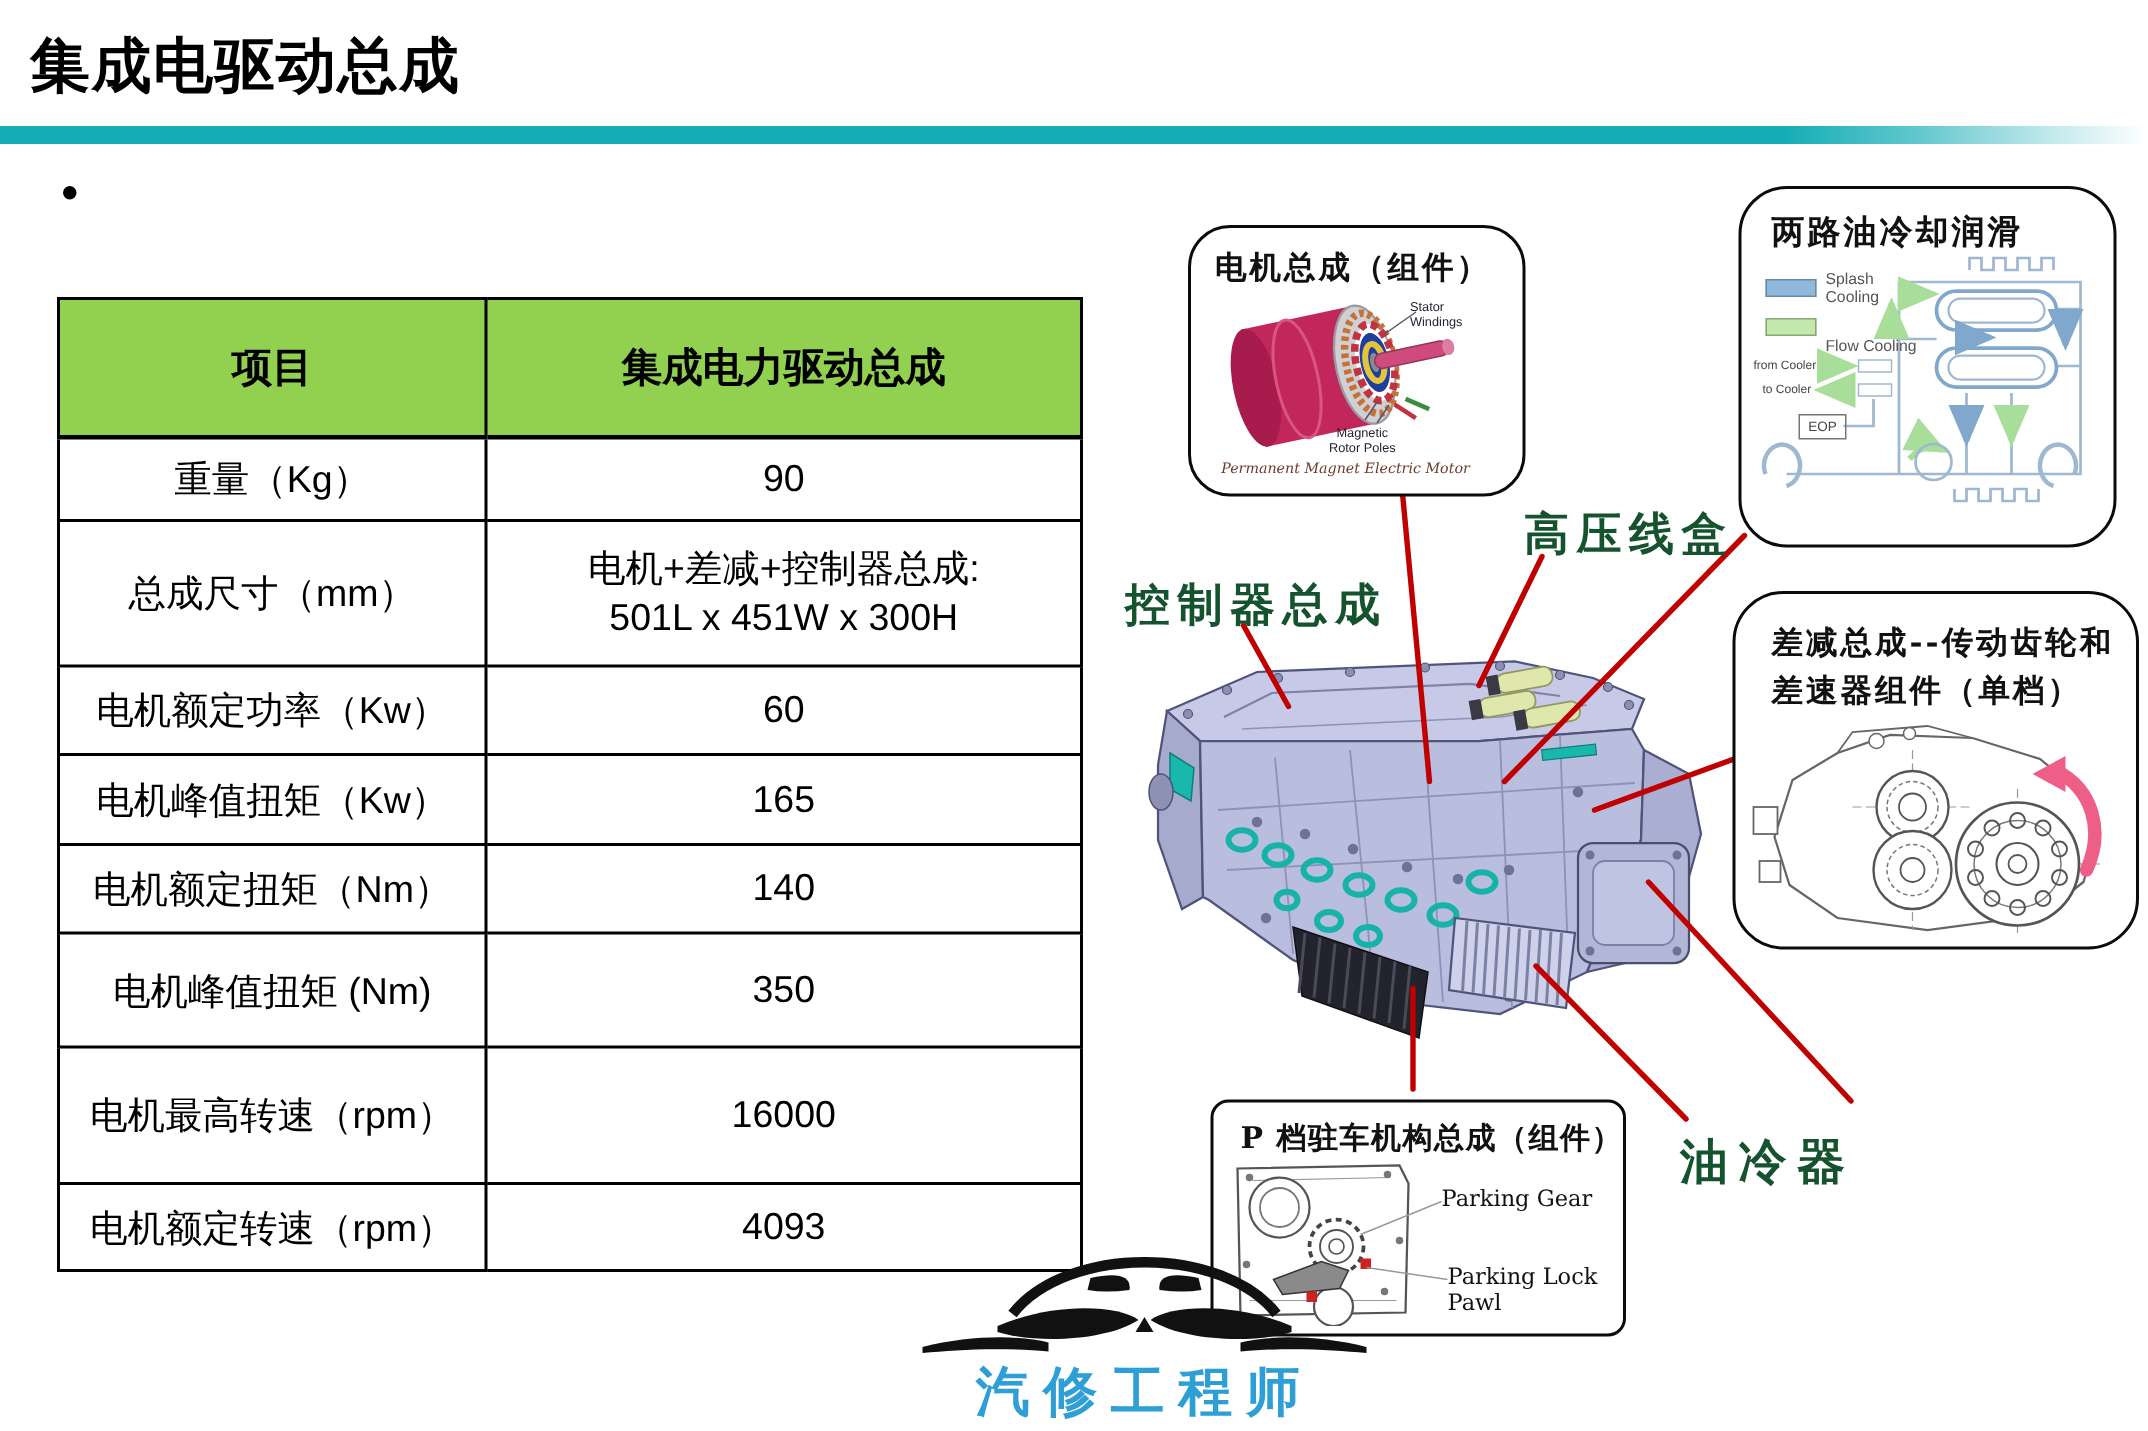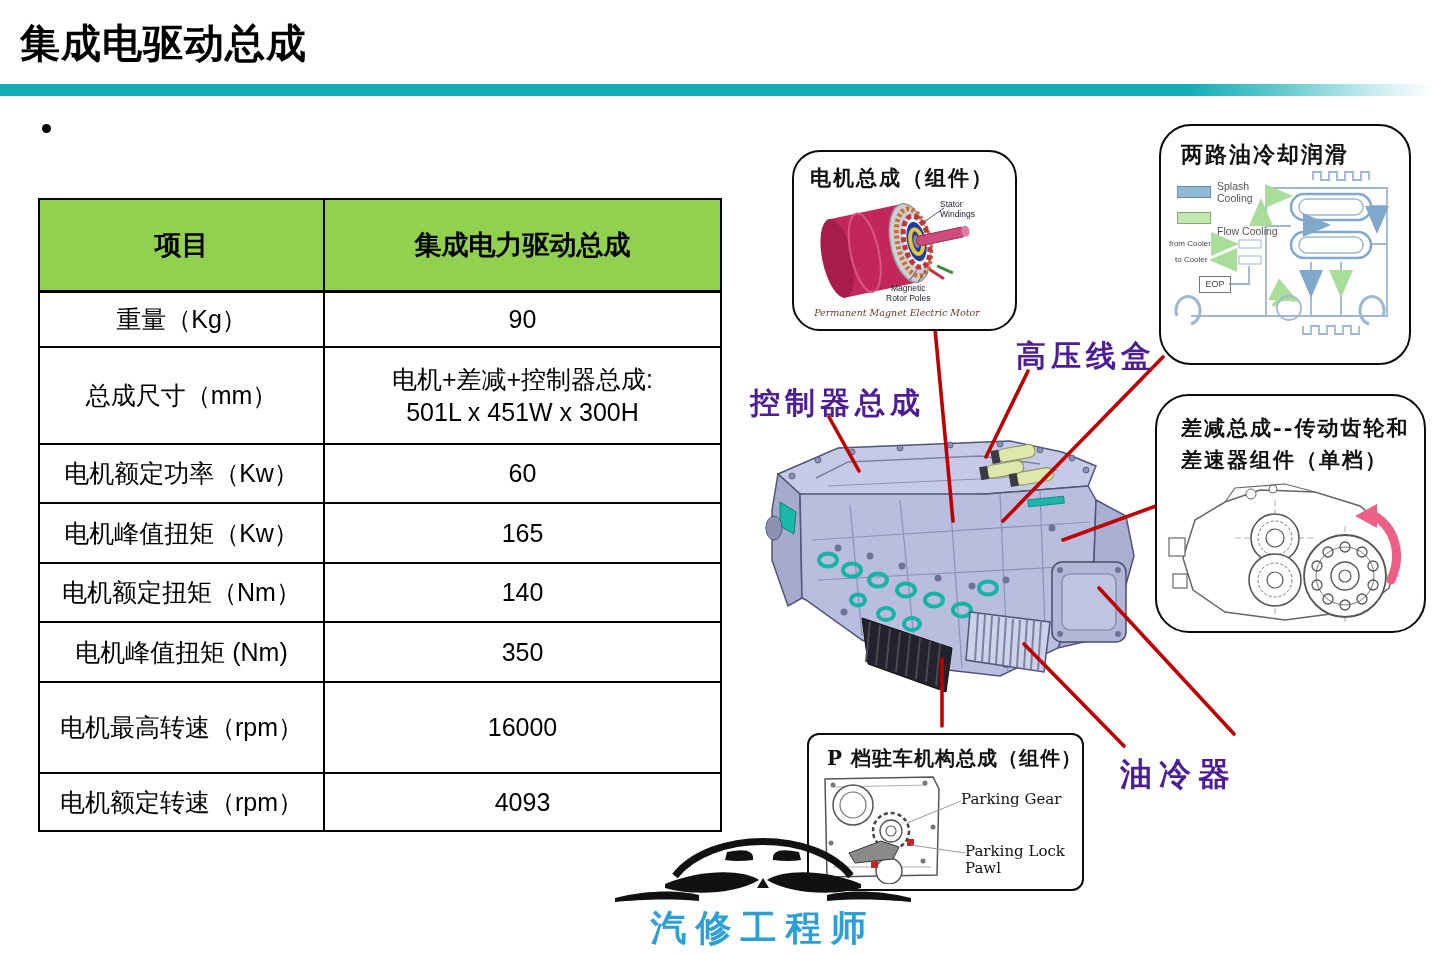--- a/index.html
+++ b/index.html
@@ -19,21 +19,21 @@
                   font-size:25px;padding:0 6px;}
   table.params tr.head td{background:#92D050;font-weight:bold;font-size:27px;border-bottom:3px solid #000;}
   .c1{width:271px;} .c2{width:383px;}
   .pre{white-space:pre-line;line-height:1.3;}
   
   .cbox{position:absolute;background:#fff;border:2.5px solid #0b0b0b;border-radius:30px;z-index:3;}
   .cbox .ctitle{position:absolute;font-family:"DejaVu Serif",serif;font-weight:bold;
                 letter-spacing:2px;color:#111;}
   .minitext{position:absolute;color:#223;line-height:1.15;}
   
-  .freelabel{position:absolute;z-index:4;font-family:Liberation Serif, serif;font-weight:bold;color:#4c1d95;}
+  .freelabel{position:absolute;z-index:4;font-family:Liberation Serif, serif;font-weight:bold;color:#14532d;}
   
   .wm{position:absolute;z-index:5;text-align:center;}
   .wm-brand{font-size:36px;font-weight:bold;letter-spacing:9px;color:#2E9FD6;
             font-family:"Liberation Sans",sans-serif;}
   .wm-site{font-size:23px;font-weight:bold;letter-spacing:2px;color:#D5312C;margin-top:-2px;}
   svg{display:block;}
   .abs{position:absolute;}
 </style>
 </head>
 <body>
@@ -183,21 +183,21 @@
       <td>60</td>
     </tr>
     <tr style="height:60px;">
       <td>电机峰值扭矩（Kw）</td>
       <td>165</td>
     </tr>
     <tr style="height:59px;">
       <td>电机额定扭矩（Nm）</td>
       <td>140</td>
     </tr>
-    <tr style="height:60px;">
+    <tr style="height:76px;">
       <td>电机峰值扭矩 (Nm)</td>
       <td>350</td>
     </tr>
     <tr style="height:91px;">
       <td>电机最高转速（rpm）</td>
       <td>16000</td>
     </tr>
     <tr style="height:58px;">
       <td>电机额定转速（rpm）</td>
       <td>4093</td>

